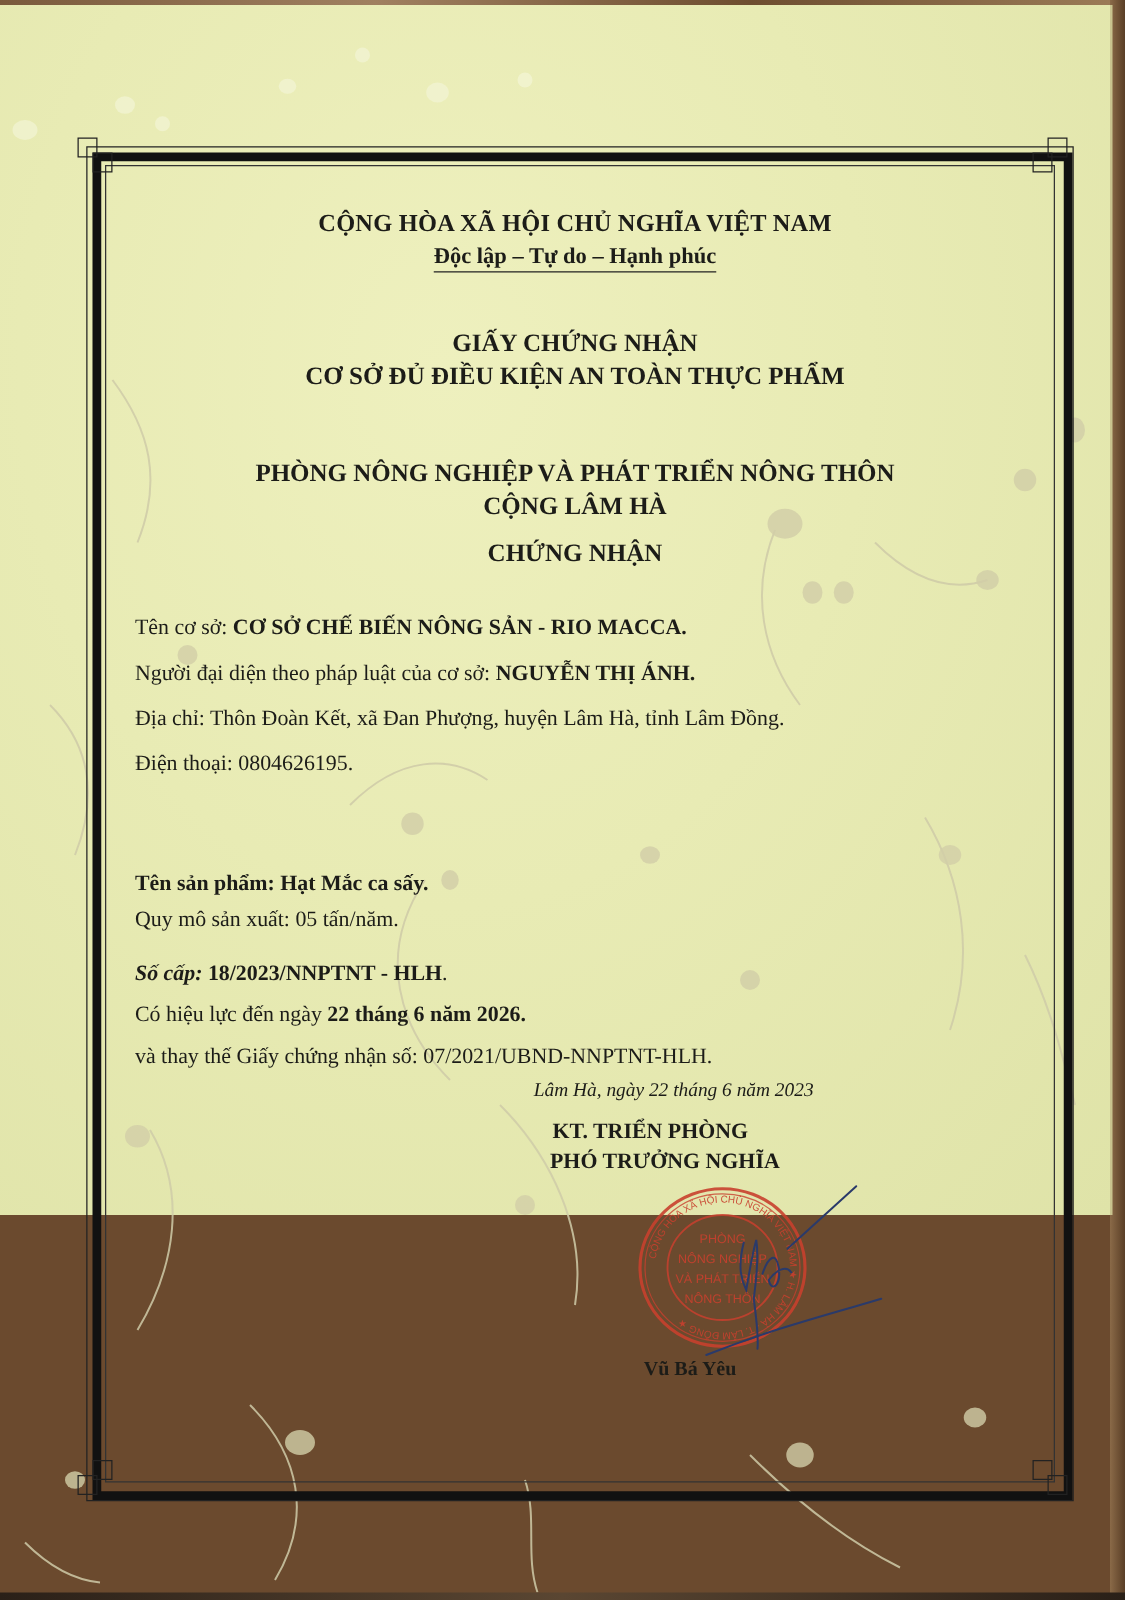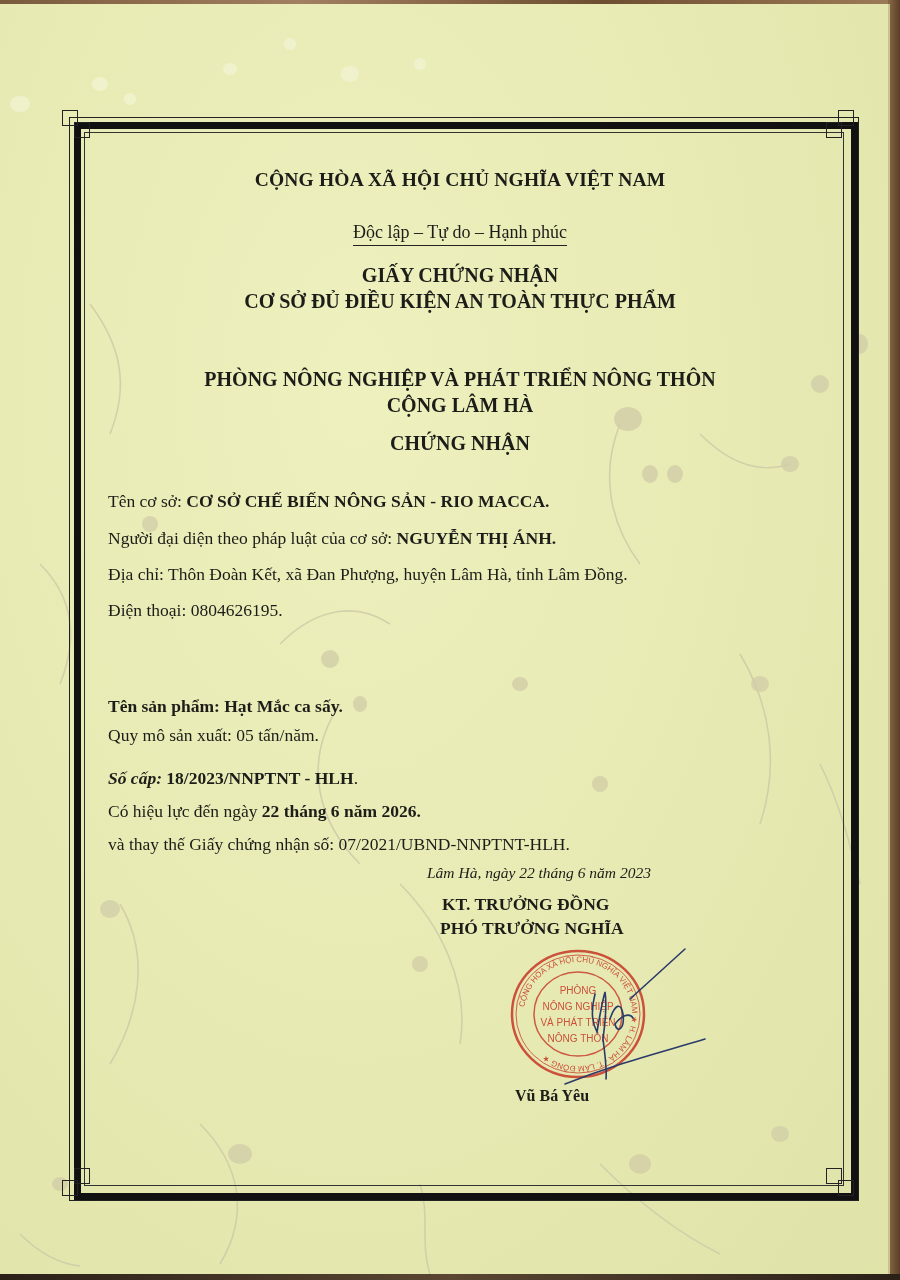--- a/index.html
+++ b/index.html
@@ -4,21 +4,21 @@
 <style>
   html, body { margin: 0; padding: 0; }
   body {
     width: 900px; height: 1280px; position: relative; overflow: hidden;
     background: #6b4a2e;
     font-family: "Liberation Serif", "DejaVu Serif", serif;
     color: #1c1c18;
   }
   .wood-top { position: absolute; left: 0; top: 0; width: 900px; height: 4px; background: linear-gradient(90deg,#7a5a3c,#a08060,#6e4e30,#9c7c58); }
   .paper {
-    position: absolute; left: 0; top: 4px; width: 888px; height: 1270px;
+    position: absolute; left: 0; top: 4px; width: 888px; height: 968px;
     background: radial-gradient(ellipse at 40% 30%, #eef0be 0%, #e8ebb4 45%, #dfe3a8 100%);
     border-right: 2px solid #c9c48e;
   }
   .wood-right { position: absolute; right: 0; top: 0; width: 12px; height: 1280px; background: linear-gradient(90deg,#8a6a48,#5a3e26); }
   .wood-bottom { position: absolute; left: 0; bottom: 0; width: 900px; height: 6px; background: linear-gradient(90deg,#2a2018,#5a4632,#2a2018); }
 
   
   .wm { position: absolute; pointer-events: none; }
   .wm svg { display: block; }
   .frame-thick {
@@ -34,21 +34,21 @@
     border: 1px solid #333;
   }
   .corner-sq { position: absolute; width: 14px; height: 14px; border: 1px solid #222; }
 
   .content { position: absolute; left: 80px; top: 0; width: 760px; }
   .center { text-align: center; width: 100%; position: absolute; left: 0; }
   .bold { font-weight: bold; }
   .line { position: absolute; font-size: 18px; white-space: nowrap; }
 
   .nat-title { top: 165px; font-size: 19.5px; font-weight: bold; letter-spacing: 0.2px; }
-  .motto { top: 190px; font-size: 18px; font-weight: normal; margin-top: 28px; }
+  .motto { top: 190px; font-size: 18px; font-weight: bold; }
   .motto span { border-bottom: 1px solid #222; padding-bottom: 3px; }
   .cert-title-1 { top: 260px; font-size: 20px; font-weight: bold; }
   .cert-title-2 { top: 286px; font-size: 20px; font-weight: bold; }
   .dept-1 { top: 364px; font-size: 20px; font-weight: bold; }
   .dept-2 { top: 390px; font-size: 20px; font-weight: bold; }
   .certifies { top: 428px; font-size: 20px; font-weight: bold; }
 
   .field { left: 108px; font-size: 17.5px; }
   .f1 { top: 487px; } .f2 { top: 524px; } .f3 { top: 560px; } .f4 { top: 596px; }
   .cond { top: 652px; left: 124px; font-size: 17.5px; font-weight: bold; }
@@ -167,21 +167,21 @@
   </div>
   <div class="line field f7">
     <span class="bold italic">Số cấp: </span><span class="bold">18/2023/NNPTNT - HLH</span><span>.</span>
   </div>
   <div class="line field f8">
     <span>Có hiệu lực đến ngày </span><span class="bold">22 tháng 6 năm 2026.</span>
   </div>
   <div class="line field f9">và thay thế Giấy chứng nhận số: 07/2021/UBND-NNPTNT-HLH.</div>
 
   <div class="line place-date">Lâm Hà, ngày 22 tháng 6 năm 2023</div>
-  <div class="line sig-title-1">KT. TRƯỞNG ĐỒNG</div>
+  <div class="line sig-title-1">KT. TRIỂN PHÒNG</div>
   <div class="line sig-title-2">PHÓ TRƯỞNG NGHĨA</div>
 
   <div class="stamp">
     <svg width="140" height="132" viewBox="0 0 140 132">
       <defs>
         <path id="ringPath" d="M70 66 m-54 0 a54 52 0 1 1 108 0 a54 52 0 1 1 -108 0"></path>
       </defs>
       <ellipse cx="70" cy="66" rx="66" ry="63" fill="none" stroke="#c8402e" stroke-width="2.5" opacity="0.9"></ellipse>
       <ellipse cx="70" cy="66" rx="62" ry="59" fill="none" stroke="#c8402e" stroke-width="1" opacity="0.8"></ellipse>
       <ellipse cx="70" cy="66" rx="44" ry="42" fill="none" stroke="#c8402e" stroke-width="1.5" opacity="0.85"></ellipse>

